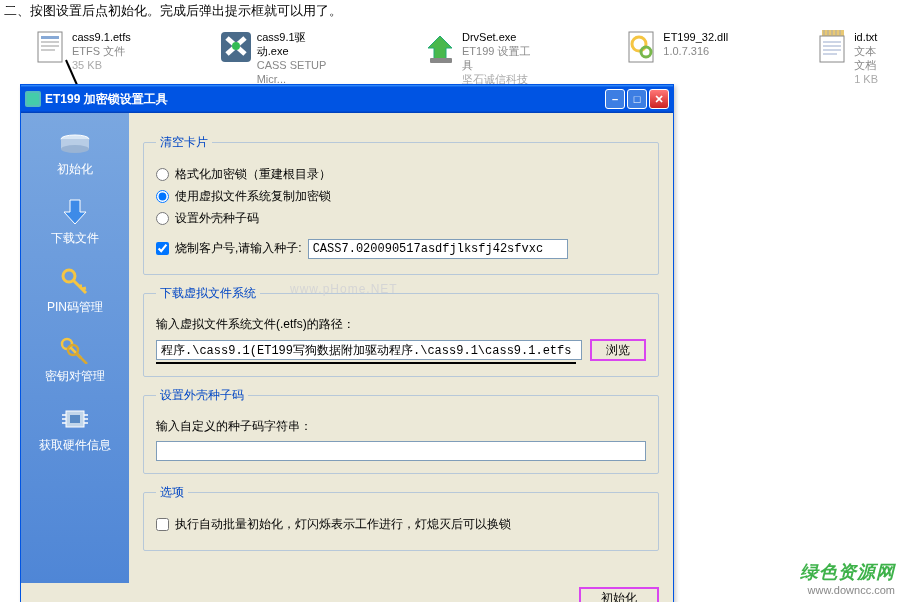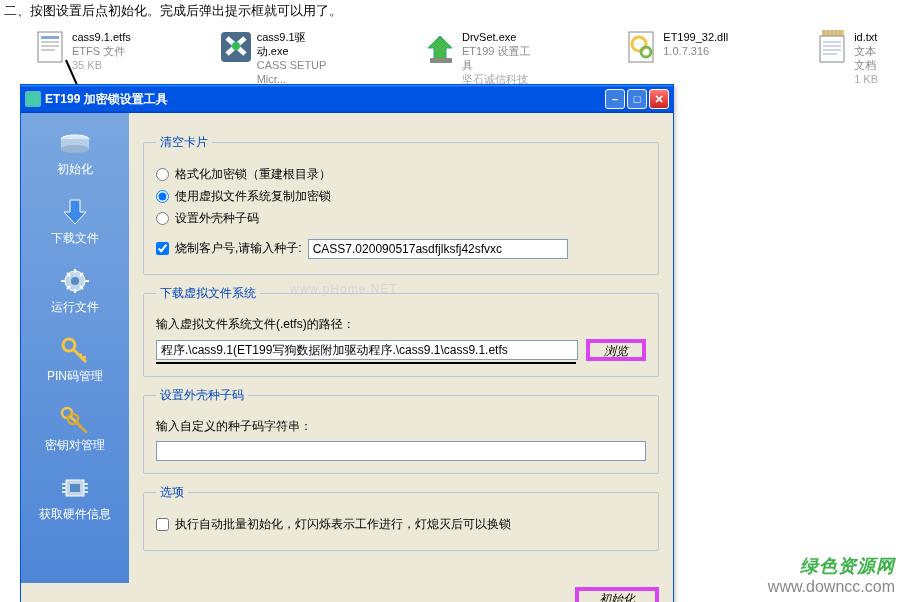--- a/index.html
+++ b/index.html
@@ -26,34 +26,34 @@
 .dialog-body { display: flex; height: 470px; }
 .sidebar { width: 108px; background: linear-gradient(to bottom, #7aa7e0 0%, #4f86d6 100%); padding: 12px 0; display: flex; flex-direction: column; align-items: center; gap: 14px; }
 .sb-item { display: flex; flex-direction: column; align-items: center; gap: 2px; color: #fff; font-size: 12px; cursor: pointer; width: 100%; padding: 2px 0; }
 .sb-icon { width: 36px; height: 32px; display: flex; align-items: center; justify-content: center; }
 
 .content { flex: 1; padding: 21px 14px 10px 14px; position: relative; }
 fieldset { border: 1px solid #b7c8d9; border-radius: 2px; padding: 10px 12px 12px 12px; margin-bottom: 10px; }
 legend { color: #0046c4; padding: 0 4px; font-size: 12px; }
 .radio-row, .check-row { display: flex; align-items: center; gap: 6px; margin: 5px 0; font-size: 12px; color: #000; }
 .radio-row input, .check-row input { margin: 0; }
-.inline-input { border: 1px solid #7f9db9; height: 20px; padding: 1px 4px; font-size: 12px; }
+.inline-input { border: 1px solid #7f9db9; height: 20px; padding: 1px 4px; font-size: 12px; font-family: Liberation Mono, monospace; }
 .seed-row { display: flex; align-items: center; gap: 6px; margin-top: 8px; }
 .seed-row .inline-input { flex: 1; max-width: 260px; }
 .path-row { display: flex; align-items: center; gap: 8px; margin-top: 4px; }
 .path-row .inline-input { flex: 1; }
-.btn { border: 4px solid #d946ef; background: #ece9d8; height: 22px; padding: 0 14px; font-size: 12px; cursor: pointer; font-style: italic; }
+.btn { border: 2px solid #d946ef; background: #ece9d8; height: 22px; padding: 0 14px; font-size: 12px; cursor: pointer; }
 .label-line { margin: 4px 0 6px 0; font-size: 12px; }
 .shell-input { width: 100%; }
 .footer-row { display: flex; justify-content: flex-end; padding: 4px 14px 10px 0; }
 .footer-row .btn { padding: 0 20px; }
 
 .watermark { position: absolute; right: 10px; bottom: 6px; text-align: right; }
 .watermark .w1 { color: #3eb24a; font-size: 18px; font-weight: bold; font-style: italic; letter-spacing: 1px; }
-.watermark .w2 { color: #888; font-size: 16px; }
+.watermark .w2 { color: #888; font-size: 11px; }
 .phome { position: absolute; left: 290px; top: 282px; color: #d5d5d5; font-size: 12px; letter-spacing: 1px; pointer-events: none; }
 
 svg { display: block; }
 .arrow-svg { position: absolute; pointer-events: none; }
 </style>
 </head>
 <body>
 
 <div class="top-instruction">二、按图设置后点初始化。完成后弹出提示框就可以用了。</div>
 
@@ -170,30 +170,20 @@
         <div class="sb-icon">
             <svg width="30" height="28">
               <path d="M10 2 h10 v12 h6 L15 26 L4 14 h6 Z" fill="#3d8be8" stroke="#fff"></path>
             </svg>
           </div>
         <span>下载文件</span>
       </div>
       <div class="sb-item">
         <div class="sb-icon">
             <svg width="30" height="28">
-              <circle cx="15" cy="14" r="10" fill="#c2d6ea" stroke="#fff"></circle>
-              <circle cx="15" cy="14" r="4" fill="#5a8bc4"></circle>
-              <path d="M15 2 v4 M15 22 v4 M5 14 h-4 M29 14 h-4 M7 6 l3 3 M23 22 l-3 -3 M7 22 l3 -3 M23 6 l-3 3" stroke="#fff" stroke-width="2"></path>
-            </svg>
-          </div>
-        <span>运行文件</span>
-      </div>
-      <div class="sb-item">
-        <div class="sb-icon">
-            <svg width="30" height="28">
               <circle cx="9" cy="9" r="6" fill="none" stroke="#f5c542" stroke-width="3"></circle>
               <path d="M13 13 L26 26 M22 22 l4 -1 M19 19 l3 0" stroke="#f5c542" stroke-width="3"></path>
             </svg>
           </div>
         <span>PIN码管理</span>
       </div>
       <div class="sb-item">
         <div class="sb-icon">
             <svg width="32" height="28">
               <circle cx="8" cy="8" r="5" fill="none" stroke="#f5c542" stroke-width="2.5"></circle>

